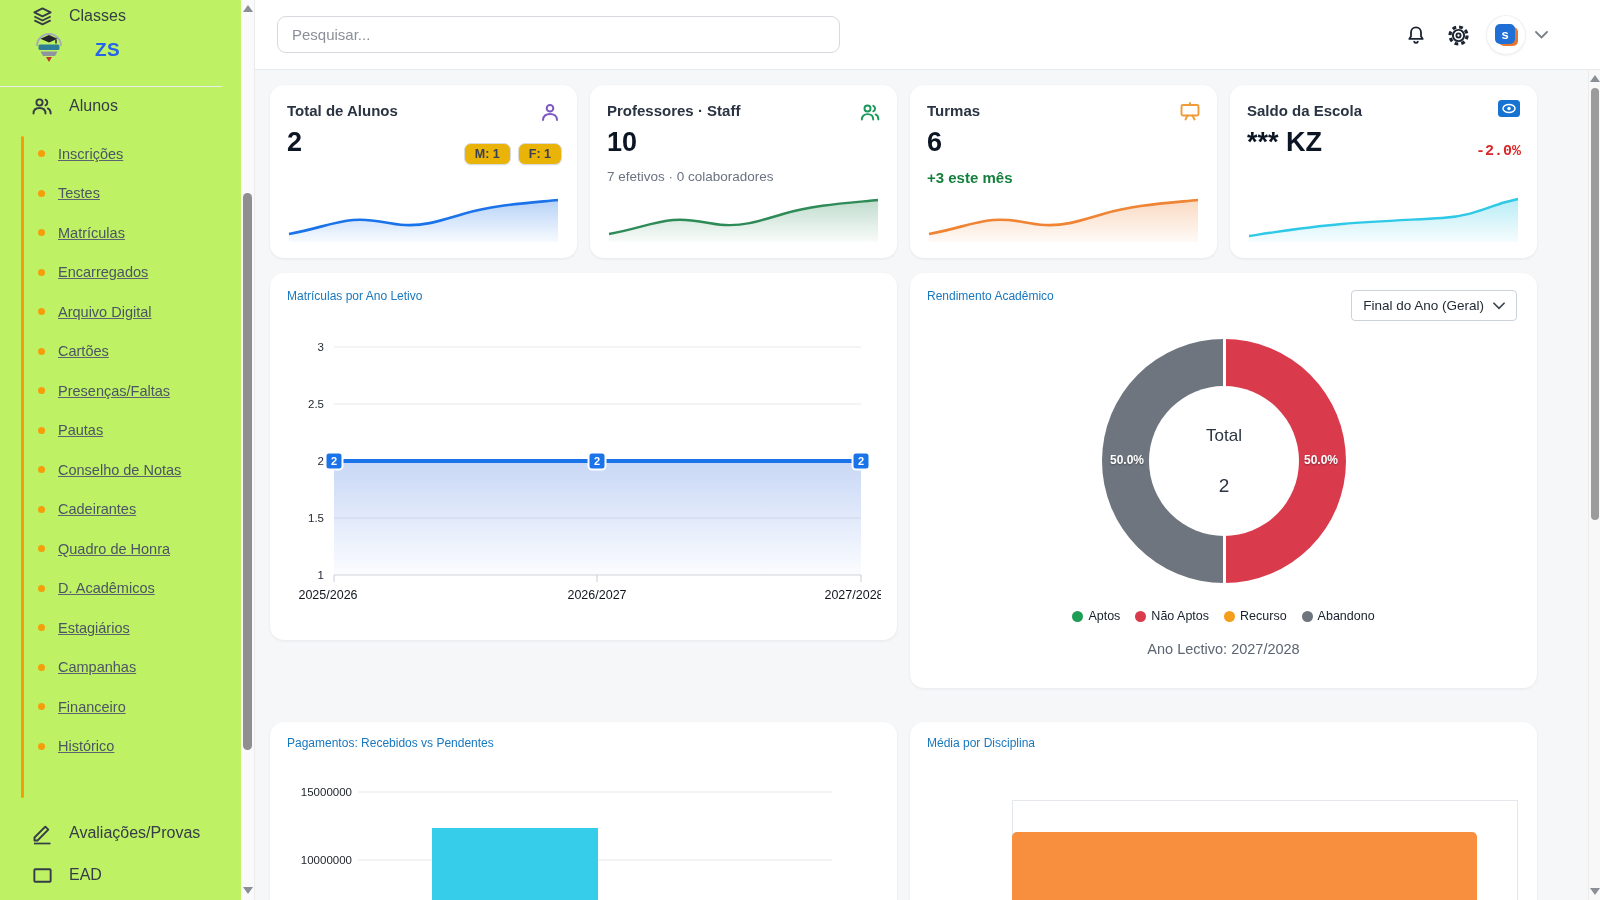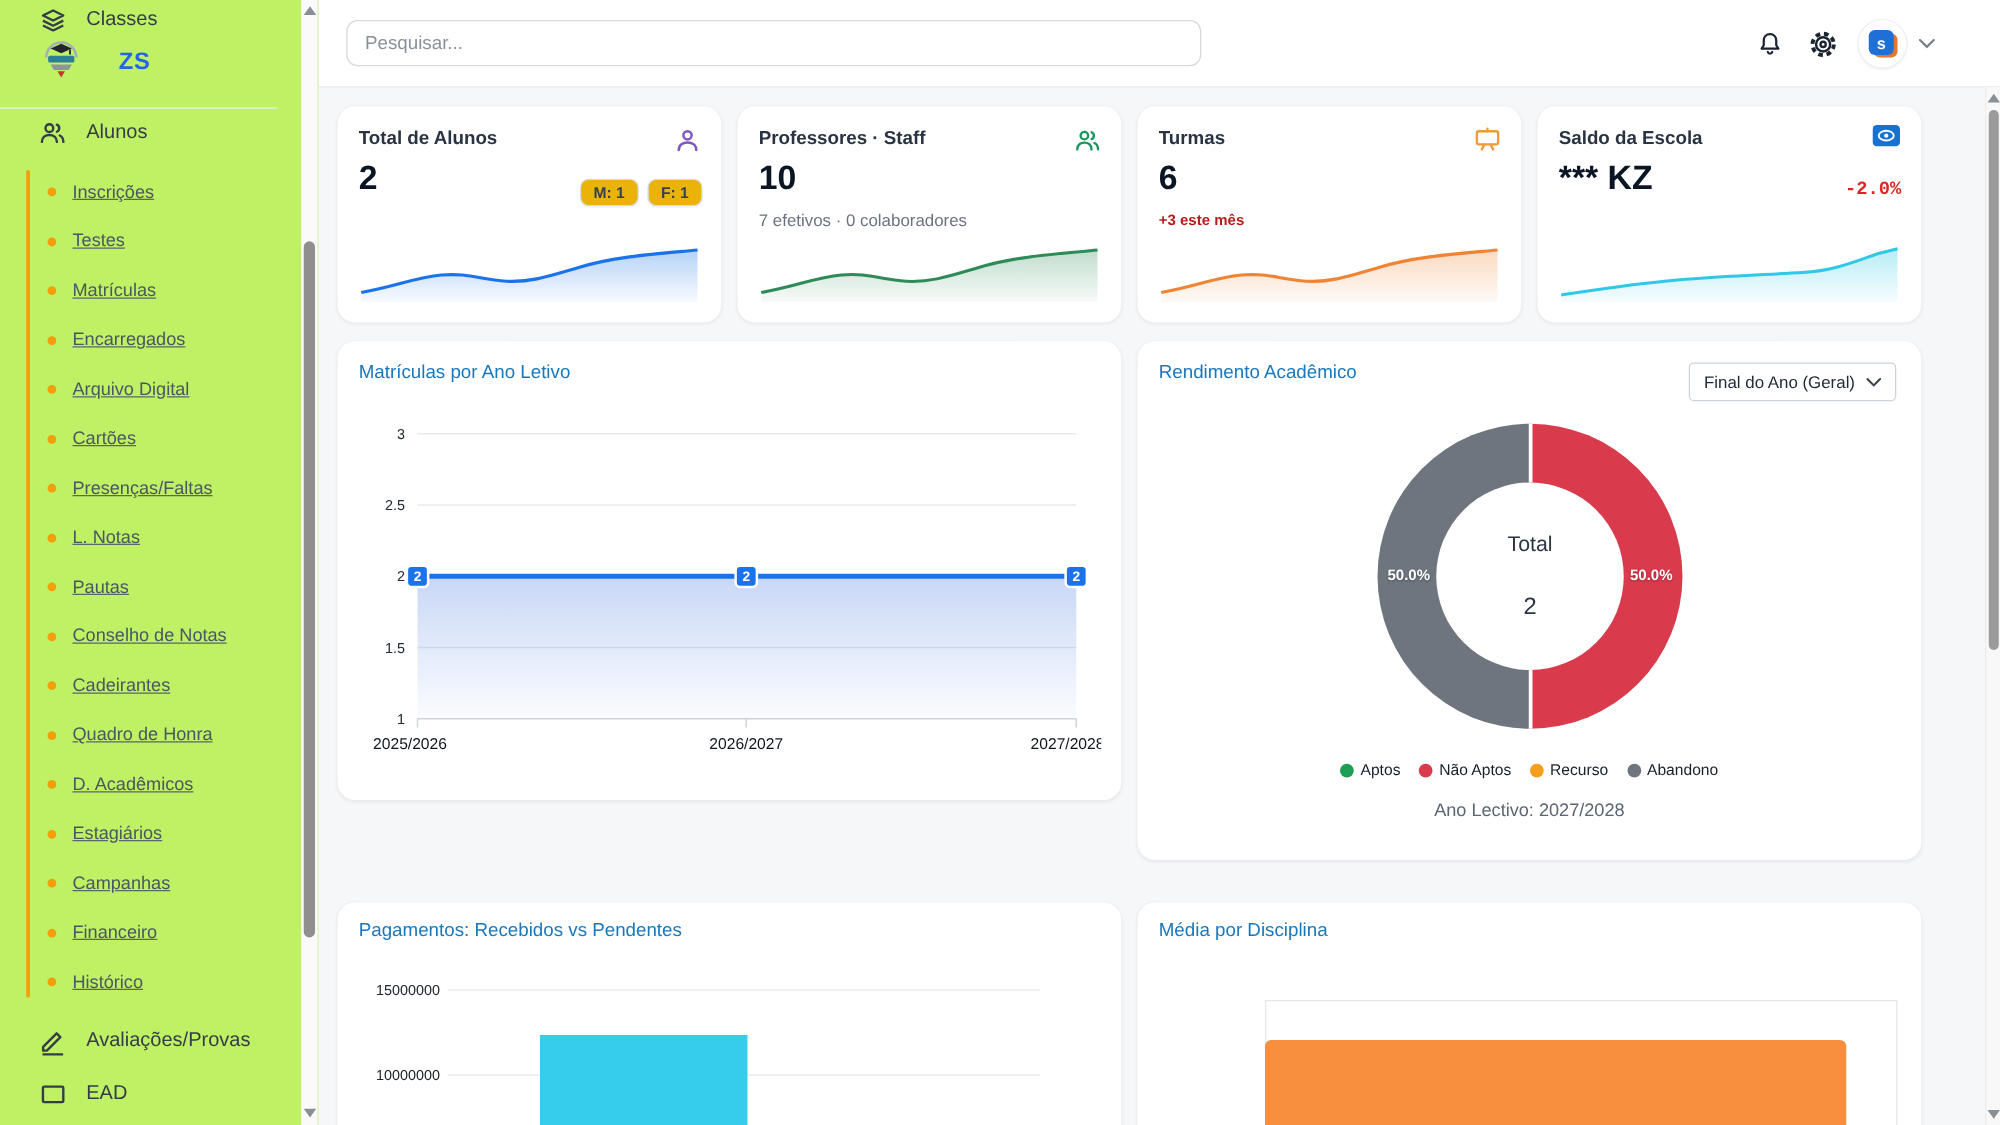--- a/index.html
+++ b/index.html
@@ -23,47 +23,47 @@
   .nav-avaliacoes { top:818px; height:30px; }
   .nav-ead { top:860px; height:30px; }
 
   .side-scroll { position:absolute; right:0; top:0; width:13px; height:900px; background:#fafafa; }
   .side-scroll .thumb { position:absolute; left:2px; width:9px; top:193px; height:557px; background:#8f8f8f; border-radius:5px; }
   .scroll-arrow-up { position:absolute; left:2px; top:5px; width:0; height:0; border-left:5px solid transparent; border-right:5px solid transparent; border-bottom:7px solid #8a8f96; }
   .scroll-arrow-down { position:absolute; left:2px; bottom:6px; width:0; height:0; border-left:5px solid transparent; border-right:5px solid transparent; border-top:7px solid #8a8f96; }
 
   
   .topbar { position:absolute; left:255px; top:0; width:1345px; height:70px; background:#fff; border-bottom:1px solid #e8eaed; z-index:4; }
-  .search-input { position:absolute; left:22px; top:16px; width:684px; height:37px; border:1px solid #d6d9de; border-radius:9px; padding:0 14px; font-size:15px; color:#333; background:#fff; outline:none; font-family:"Liberation Sans", sans-serif; }
+  .search-input { position:absolute; left:22px; top:16px; width:563px; height:37px; border:1px solid #d6d9de; border-radius:9px; padding:0 14px; font-size:15px; color:#333; background:#fff; outline:none; font-family:"Liberation Sans", sans-serif; }
   .search-input::placeholder { color:#8a9099; }
   .top-icons { position:absolute; right:52px; top:0; height:70px; display:flex; align-items:center; }
   .icon-btn { width:26px; height:26px; display:flex; align-items:center; justify-content:center; cursor:pointer; }
   .gap-a { width:16px; } .gap-b { width:16px; } .gap-c { width:9px; }
   .avatar { width:38px; height:38px; border-radius:50%; background:#fff; box-shadow:0 0 0 1px #eef0f2, 0 1px 3px rgba(0,0,0,.12); position:relative; cursor:pointer; }
   .avatar .sq-orange { position:absolute; left:12px; top:11px; width:19px; height:19px; border-radius:5px; background:#e8762e; }
   .avatar .sq-blue { position:absolute; left:8px; top:8px; width:20px; height:20px; border-radius:5px; background:#1f6fd6; color:#fff; font-weight:bold; font-size:13px; display:flex; align-items:center; justify-content:center; }
 
   
   .main { position:absolute; left:255px; top:70px; width:1345px; height:830px; overflow:hidden; }
   .card { position:absolute; background:#fff; border-radius:14px; box-shadow:0 1px 3px rgba(16,24,40,.07); }
 
   
   .stat-card { width:307px; height:173px; top:15px; }
   .stat-title { position:absolute; left:17px; top:17px; font-size:15px; font-weight:bold; color:#2a3342; }
   .stat-icon { position:absolute; right:15px; top:15px; width:24px; height:24px; }
   .stat-value { position:absolute; left:17px; top:42px; font-size:27px; font-weight:bold; color:#0b1524; }
   .stat-sub { position:absolute; left:17px; top:84px; font-size:13.5px; color:#6b7280; }
-  .stat-sub.orange { color:#b91c1c; font-weight:bold; font-size:12px; }
+  .stat-sub.orange { color:#15803d; font-weight:bold; font-size:15px; }
   .pills { position:absolute; right:15px; top:58px; display:flex; gap:7px; }
   .pill { border:1px solid #d8dbe0; border-radius:7px; background:#eab308; padding:3px 10px; font-size:12.5px; font-weight:bold; color:#374151; box-shadow:0 1px 1px rgba(0,0,0,.04); }
   .delta-neg { position:absolute; right:16px; top:58px; font-size:15px; font-weight:bold; color:#dc2626;font-family:Liberation Mono, monospace; }
   .spark { position:absolute; left:17px; right:17px; bottom:16px; height:46px; }
 
   
-  .chart-title { position:absolute; left:17px; top:16px; font-size:15px; font-weight:500; color:#1878be; }
+  .chart-title { position:absolute; left:17px; top:16px; font-size:12px; font-weight:500; color:#1878be; }
 
   
   .card-line { left:15px; top:203px; width:627px; height:367px; }
   
   .card-donut { left:655px; top:203px; width:627px; height:415px; }
   .dropdown { position:absolute; right:20px; top:17px; height:31px; border:1px solid #cdd3da; border-radius:4px; background:#fff; display:flex; align-items:center; padding:0 11px; gap:9px; font-size:13.5px; color:#222b36; cursor:pointer; }
   .donut { position:absolute; left:192px; top:66px; width:244px; height:244px; border-radius:50%; background:conic-gradient(from 0deg, #d93b4d 0 50%, #6e757e 50% 100%); }
   .donut::before { content:""; position:absolute; left:calc(50% - 1.5px); top:0; width:3px; height:47px; background:#fff; }
   .donut::after { content:""; position:absolute; left:calc(50% - 1.5px); bottom:0; width:3px; height:47px; background:#fff; }
   .donut-hole { position:absolute; left:47px; top:47px; width:150px; height:150px; border-radius:50%; background:#fff; display:flex; flex-direction:column; align-items:center; justify-content:center; gap:29px; }
@@ -171,26 +171,20 @@
       <div class="subitem">
           <span class="sublink">
             <span class="bullet"></span>
             <span>Cartões</span>
           </span>
         </div>
       <div class="subitem">
           <span class="sublink">
             <span class="bullet"></span>
             <span>Presenças/Faltas</span>
-          </span>
-        </div>
-      <div class="subitem">
-          <span class="sublink">
-            <span class="bullet"></span>
-            <span>L. Notas</span>
           </span>
         </div>
       <div class="subitem">
           <span class="sublink">
             <span class="bullet"></span>
             <span>Pautas</span>
           </span>
         </div>
       <div class="subitem">
           <span class="sublink">

